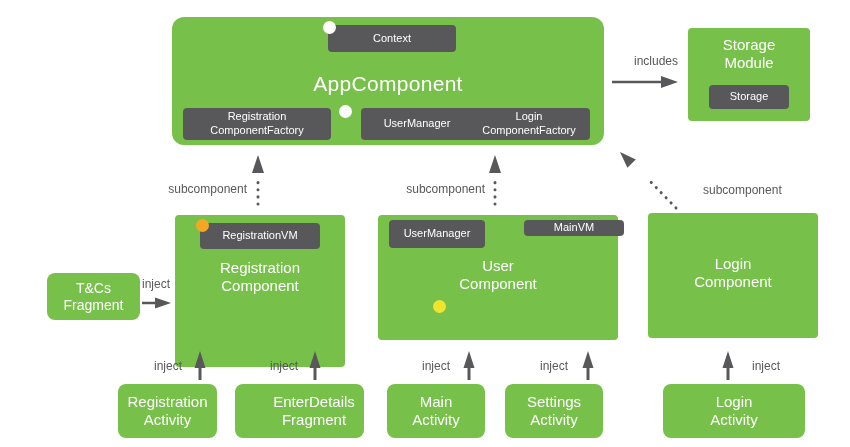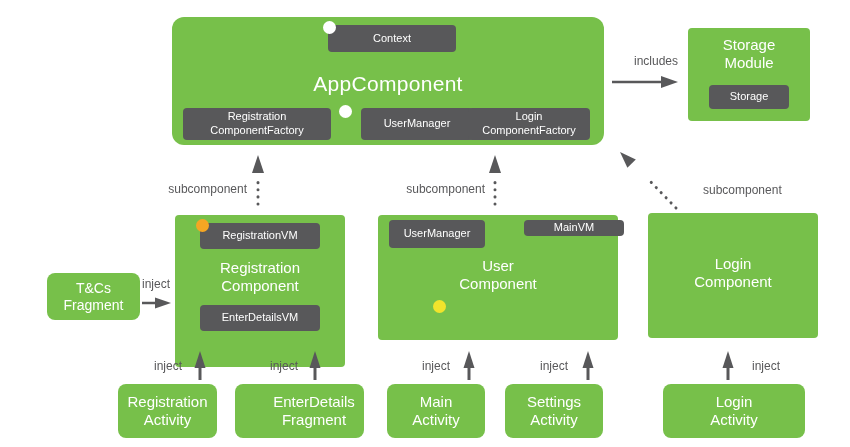--- a/index.html
+++ b/index.html
@@ -71,21 +71,20 @@
     <div class="gtitle" style="top:8px;">Storage
 Module</div>
     <div class="chip" style="left:21px;top:57px;width:80px;height:24px;">Storage</div>
   </div>
 
   <div class="gbox" style="left:175px;top:215px;width:170px;height:152px;">
     <div class="chip" style="left:25px;top:8px;width:120px;height:26px;">RegistrationVM</div>
     <div class="dot orange" style="left:21px;top:4px;"></div>
     <div class="gtitle" style="top:44px;">Registration
 Component</div>
-    <div class="chip" style="left:25px;top:90px;width:120px;height:26px;">EnterDetailsVM</div>
   </div>
 
   <div class="gbox" style="left:378px;top:215px;width:240px;height:125px;">
     <div class="chip" style="left:11px;top:5px;width:96px;height:28px;">UserManager</div>
     <div class="chip" style="left:146px;top:5px;width:100px;height:16px;">MainVM</div>
     <div class="gtitle" style="top:42px;">User
 Component</div>
     <div class="dot yellow" style="left:55px;top:85px;"></div>
   </div>
 

